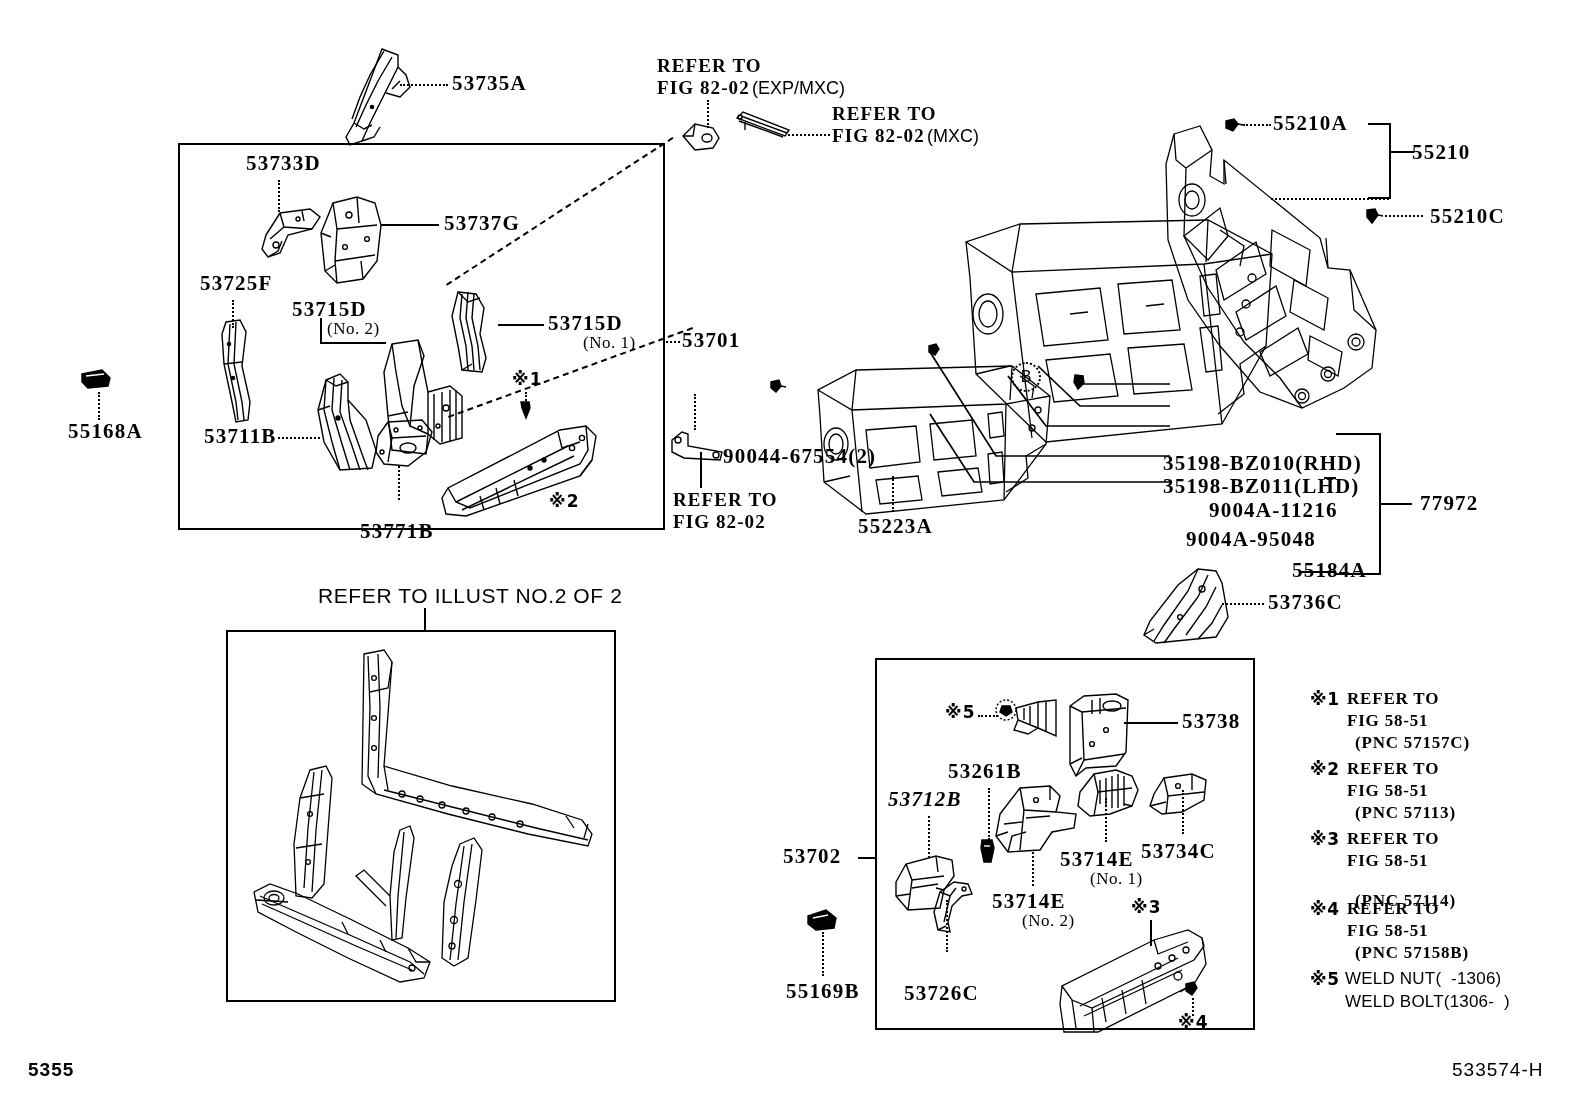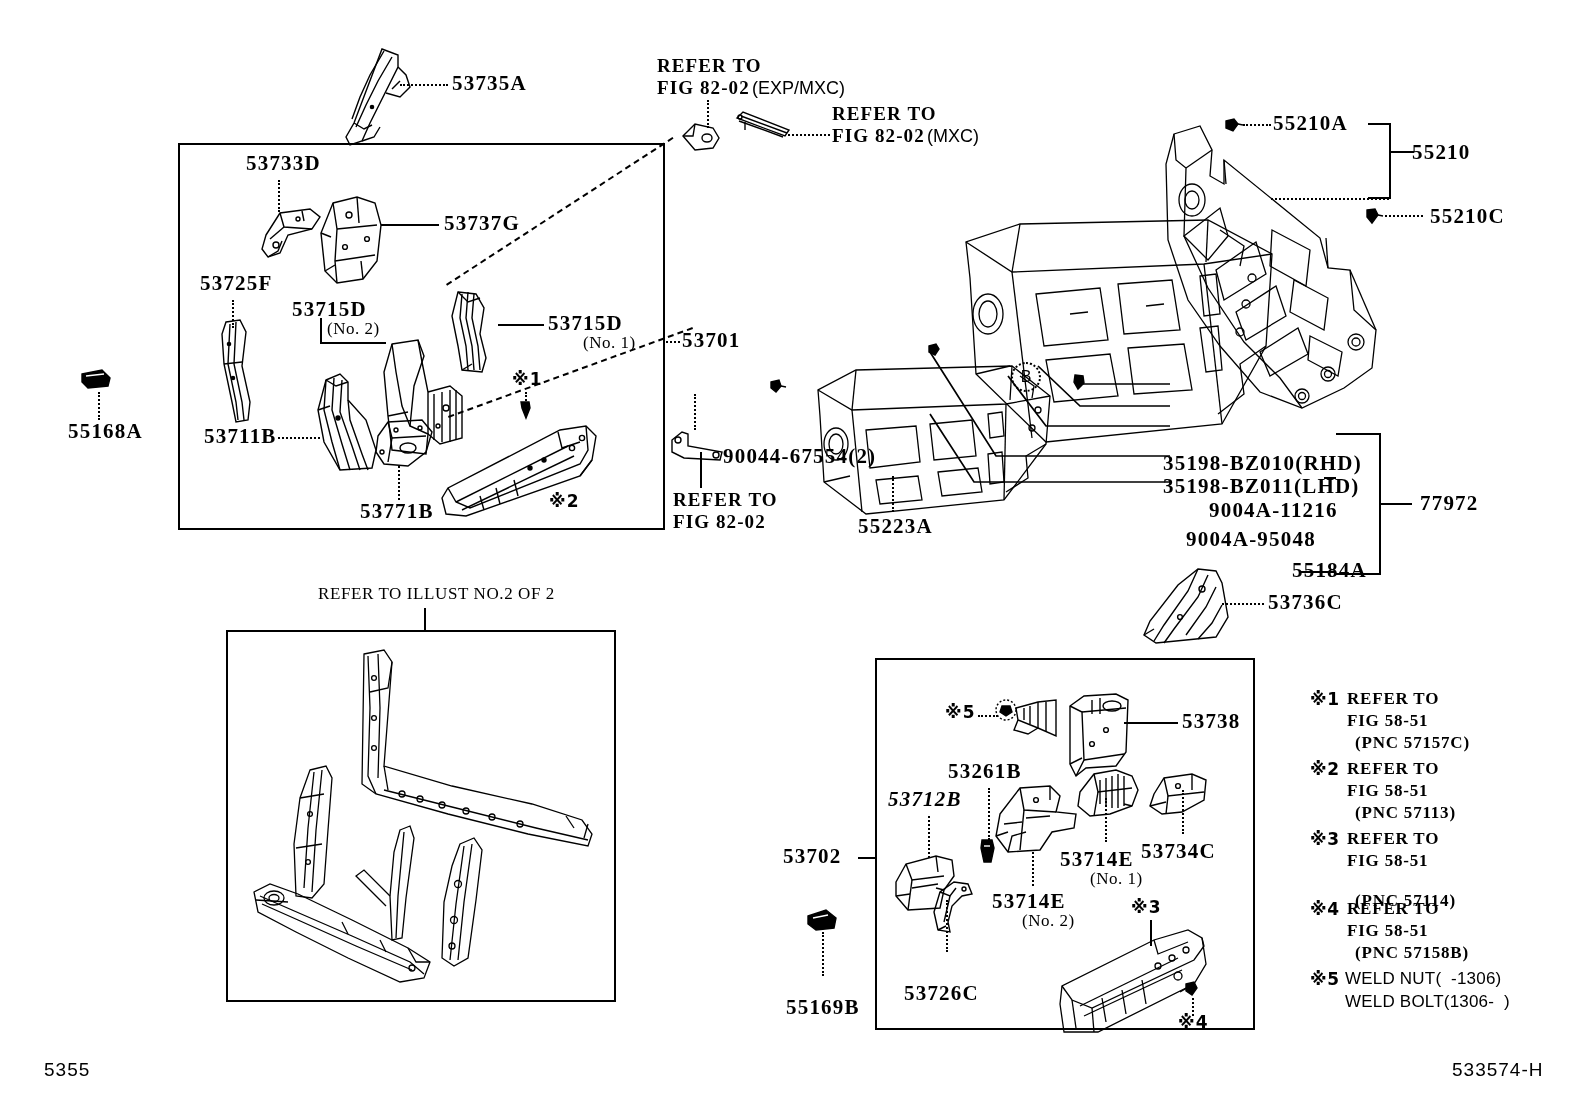--- a/index.html
+++ b/index.html
@@ -6,21 +6,21 @@
   body{width:1592px;height:1099px;position:relative;
        font-family:"Liberation Serif", serif;color:#000;overflow:hidden;}
   #stage{position:absolute;left:0;top:0;width:1592px;height:1099px;}
 
   .lbl{position:absolute;white-space:pre;line-height:1.06;}
   
   .pn{font-family:"Liberation Serif", serif;font-weight:bold;font-size:21px;letter-spacing:1.2px;}
   .pn-sub{font-family:"Liberation Serif", serif;font-size:17px;letter-spacing:.5px;}
   .refer{font-family:"Liberation Serif", serif;font-weight:bold;font-size:19px;letter-spacing:1.1px;}
   .refer-thin{font-family:"Liberation Sans", sans-serif;font-size:18px;letter-spacing:0px;}
-  .illust{font-family:Liberation Serif, serif;font-size:17px;letter-spacing:.6px;}
+  .illust{font-family:Liberation Sans, sans-serif;font-size:21px;letter-spacing:.6px;}
   .note{font-family:"Liberation Serif", serif;font-weight:bold;font-size:17px;letter-spacing:.8px;line-height:1.30;}
   .note-thin{font-family:"Liberation Sans", sans-serif;font-size:17px;letter-spacing:.2px;line-height:1.30;}
   .footer{font-family:"Liberation Sans", sans-serif;font-size:19px;letter-spacing:1px;}
 
   .box{position:absolute;border:2px solid #000;box-sizing:border-box;background:transparent;}
   .line{position:absolute;background:#000;}
   .hline{height:2px;}
   .vline{width:2px;}
   .dotline{position:absolute;height:0;border-top:2px dotted #000;}
   .dotvline{position:absolute;width:0;border-left:2px dotted #000;}
@@ -169,21 +169,21 @@
       <path d="M20 10 L18 40 L26 72 L34 100"></path>
       <path d="M28 8 L26 40 L36 74 L44 100"></path>
       <path d="M36 10 L34 42 L46 76 L54 100"></path>
       <path d="M42 30 L44 50 L56 84 L62 100"></path>
       <path d="M20 10 L30 16 L42 12"></path>
       <circle cx="32" cy="48" r="2" fill="#000"></circle>
       <path d="M12 40 L24 36"></path>
     </svg>
   </div>
 
-  <div class="lbl pn" style="left:360px;top:500px;">53771B</div>
+  <div class="lbl pn" style="left:360px;top:520px;">53771B</div>
   <div class="dotvline" style="left:398px;top:466px;height:34px;"></div>
   <div class="art" style="left:372px;top:418px;">
     <svg width="66" height="56" viewBox="0 0 66 56" fill="none" stroke="#000" stroke-width="1.4">
       <path d="M6 18 L16 4 L50 2 L60 14 L54 34 L36 48 L12 46 L4 34 Z"></path>
       <path d="M16 4 L20 20 L54 18"></path>
       <path d="M20 20 L16 44"></path>
       <ellipse cx="36" cy="30" rx="8" ry="5"></ellipse>
       <circle cx="24" cy="12" r="2"></circle>
       <circle cx="48" cy="10" r="2"></circle>
       <circle cx="10" cy="34" r="2"></circle>
@@ -613,21 +613,21 @@
   <div class="dotvline" style="left:1192px;top:998px;height:18px;"></div>
   <div class="lbl pn star" style="left:1178px;top:1013px;">※4</div>
 
   <div class="art" style="left:806px;top:908px;">
     <svg width="34" height="26" viewBox="0 0 34 26" fill="none" stroke="#000" stroke-width="1.4">
       <path d="M2 8 L20 2 L30 10 L28 20 L10 22 L2 16 Z" fill="#000"></path>
       <path d="M7 10 L22 7" stroke="#fff"></path>
     </svg>
   </div>
   <div class="dotvline" style="left:822px;top:932px;height:44px;"></div>
-  <div class="lbl pn" style="left:786px;top:980px;margin-top:16px;">55169B</div>
+  <div class="lbl pn" style="left:786px;top:980px;">55169B</div>
 
   <div class="lbl note star" style="left:1310px;top:688px;">※1</div>
   <div class="lbl note" style="left:1347px;top:688px;">REFER TO</div>
   <div class="lbl note" style="left:1347px;top:710px;">FIG 58-51</div>
   <div class="lbl note" style="left:1355px;top:732px;">(PNC 57157C)</div>
 
   <div class="lbl note star" style="left:1310px;top:758px;">※2</div>
   <div class="lbl note" style="left:1347px;top:758px;">REFER TO</div>
   <div class="lbl note" style="left:1347px;top:780px;">FIG 58-51</div>
   <div class="lbl note" style="left:1355px;top:802px;">(PNC 57113)</div>
@@ -639,16 +639,16 @@
 
   <div class="lbl note star" style="left:1310px;top:898px;">※4</div>
   <div class="lbl note" style="left:1347px;top:898px;">REFER TO</div>
   <div class="lbl note" style="left:1347px;top:920px;">FIG 58-51</div>
   <div class="lbl note" style="left:1355px;top:942px;">(PNC 57158B)</div>
 
   <div class="lbl note star" style="left:1310px;top:968px;">※5</div>
   <div class="lbl note-thin" style="left:1345px;top:968px;">WELD NUT(  -1306)</div>
   <div class="lbl note-thin" style="left:1345px;top:991px;">WELD BOLT(1306-  )</div>
 
-  <div class="lbl footer" style="left:44px;top:1060px;">5355</div>
+  <div class="lbl footer" style="left:28px;top:1060px;font-weight:bold;">5355</div>
   <div class="lbl footer" style="left:1452px;top:1060px;">533574-H</div>
 
 </div>
 
 </body></html>

